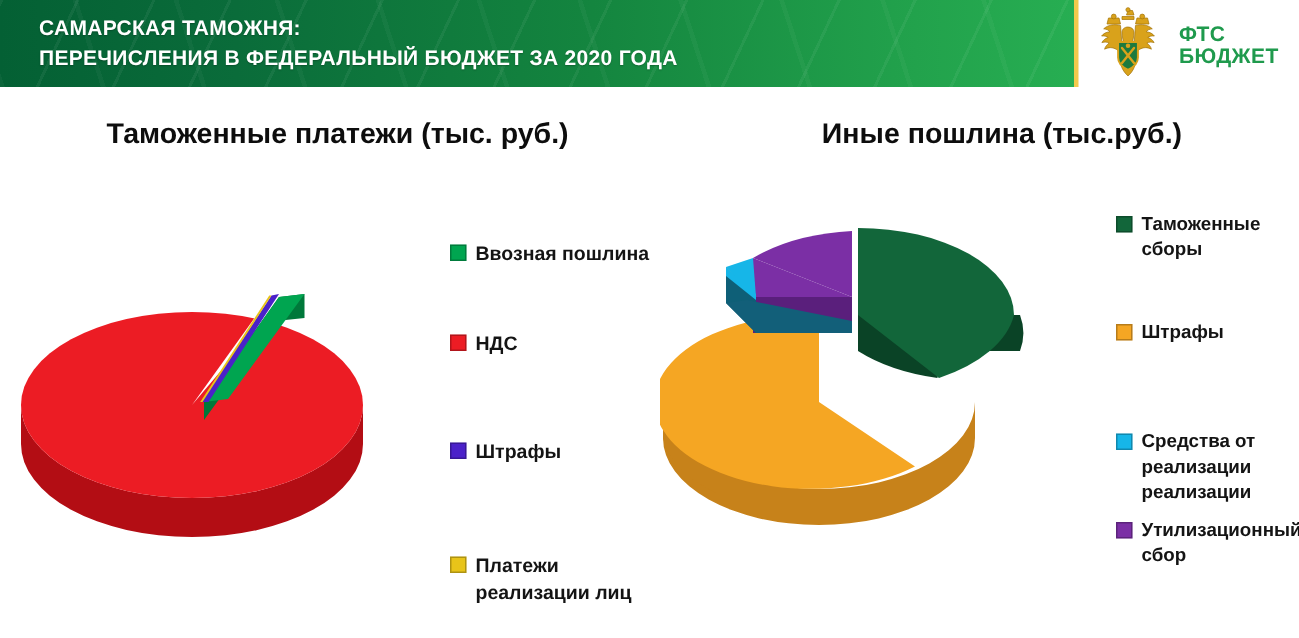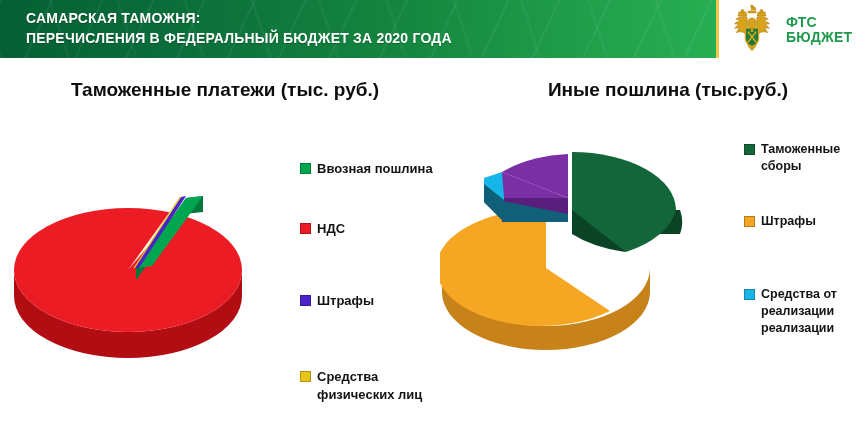--- a/index.html
+++ b/index.html
@@ -181,21 +181,21 @@
   <div class="legend-item" style="margin-bottom:54px;">
     <span class="swatch" style="background:#ec1c24;"></span>
     <span class="legend-label">НДС</span>
   </div>
   <div class="legend-item" style="margin-bottom:58px;">
     <span class="swatch" style="background:#4b21c9;"></span>
     <span class="legend-label">Штрафы</span>
   </div>
   <div class="legend-item">
     <span class="swatch" style="background:#e8c419;"></span>
-    <span class="legend-label">Средства физических лиц</span>
+    <span class="legend-label">Платежи реализации лиц</span>
   </div>
 </div>
 
 <div class="chart-area" id="chart-right">
   <svg class="pie-svg" width="426" height="285" viewBox="0 0 426 285" aria-hidden="true">
 
     <path d="M2 128 A104 58 0 0 0 210 128 L210 152 A104 58 0 0 1 2 152 Z" fill="#c7821a"></path>
     <path d="M2 128 L2 152 A104 58 0 0 0 40 190 L40 166 Z" fill="#c7821a"></path>
 
     <path d="M106 128 L106 70 A104 58 0 1 0 170 171 Z" fill="#f5a623"></path>
@@ -225,13 +225,17 @@
     <span class="legend-label">Таможенные сборы</span>
   </div>
   <div class="legend-item" style="margin-bottom:56px;">
     <span class="swatch" style="background:#f5a623;"></span>
     <span class="legend-label">Штрафы</span>
   </div>
   <div class="legend-item" style="margin-bottom:8px;">
     <span class="swatch" style="background:#16b6e8;"></span>
     <span class="legend-label">Средства от реализации реализации</span>
   </div>
+  <div class="legend-item">
+    <span class="swatch" style="background:#7b2fa5;"></span>
+    <span class="legend-label">Утилизационный сбор</span>
+  </div>
 </div>
 
 </body></html>

